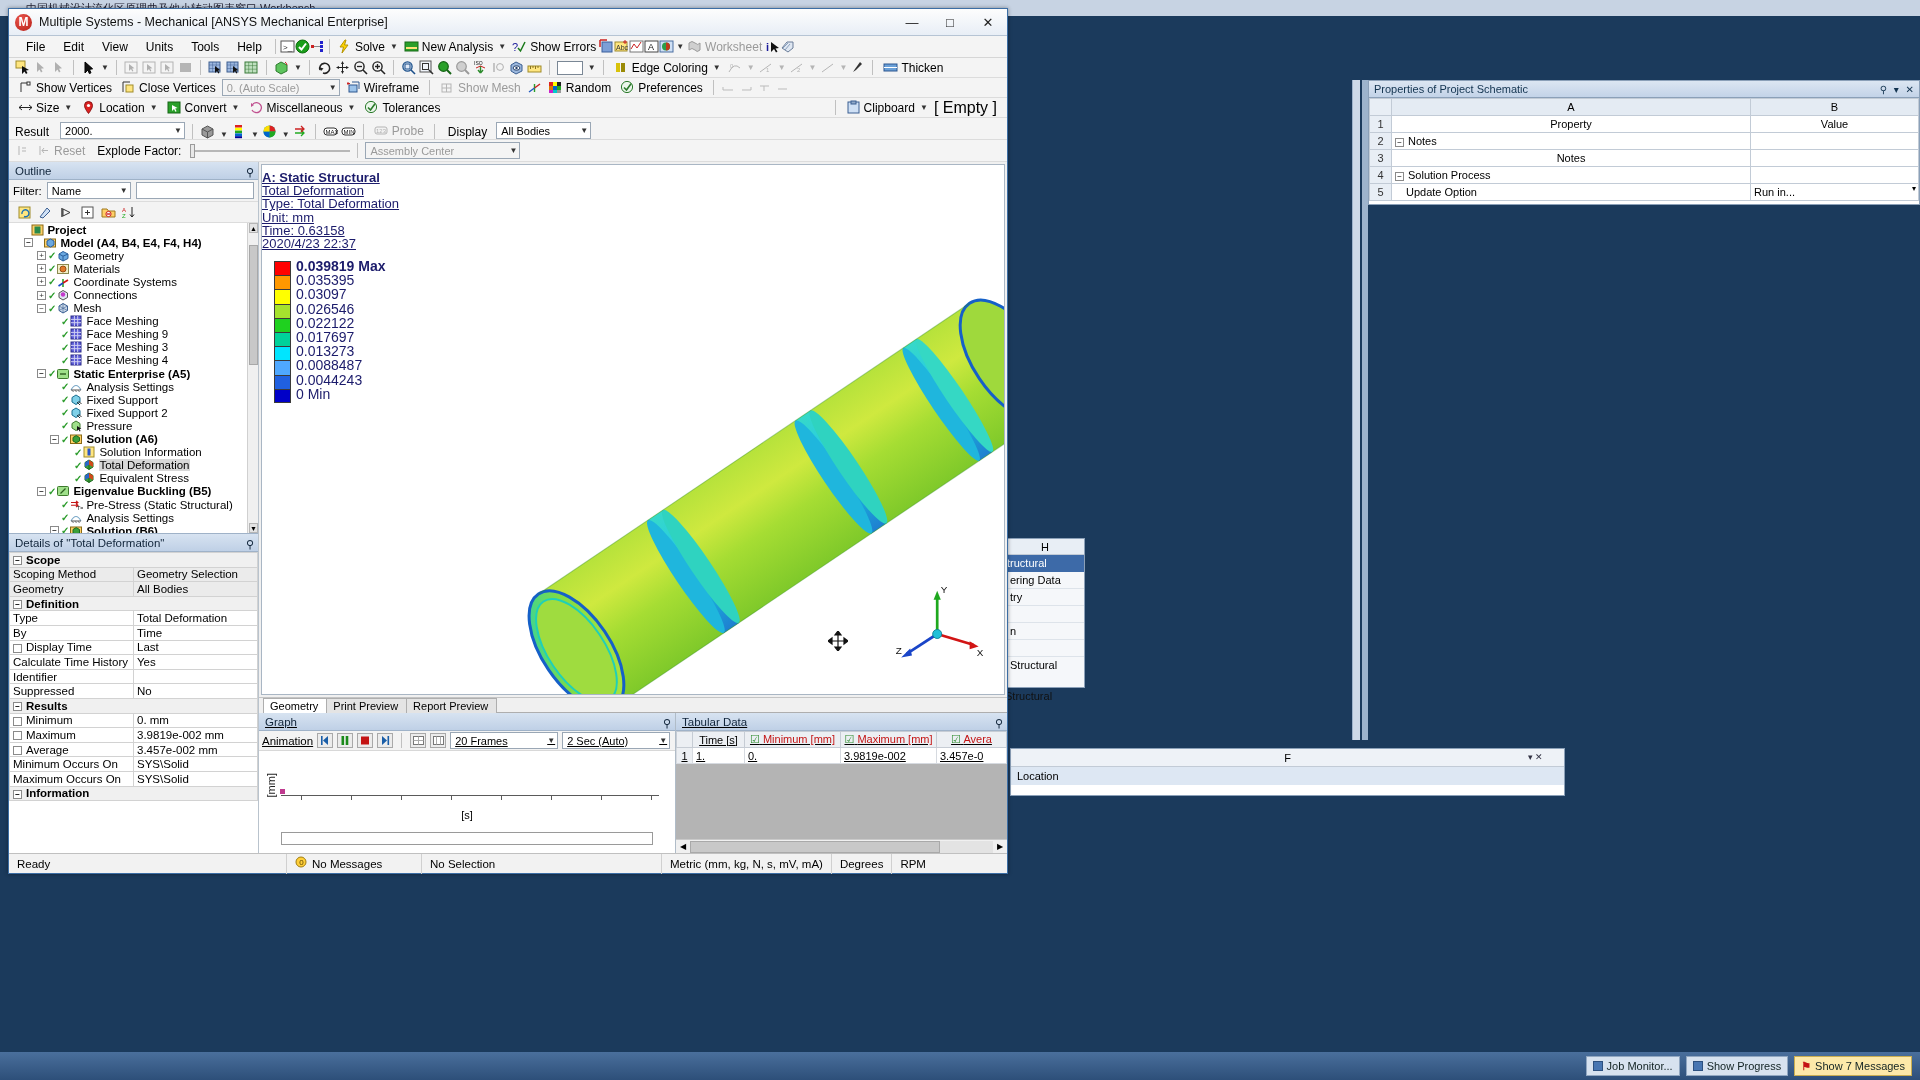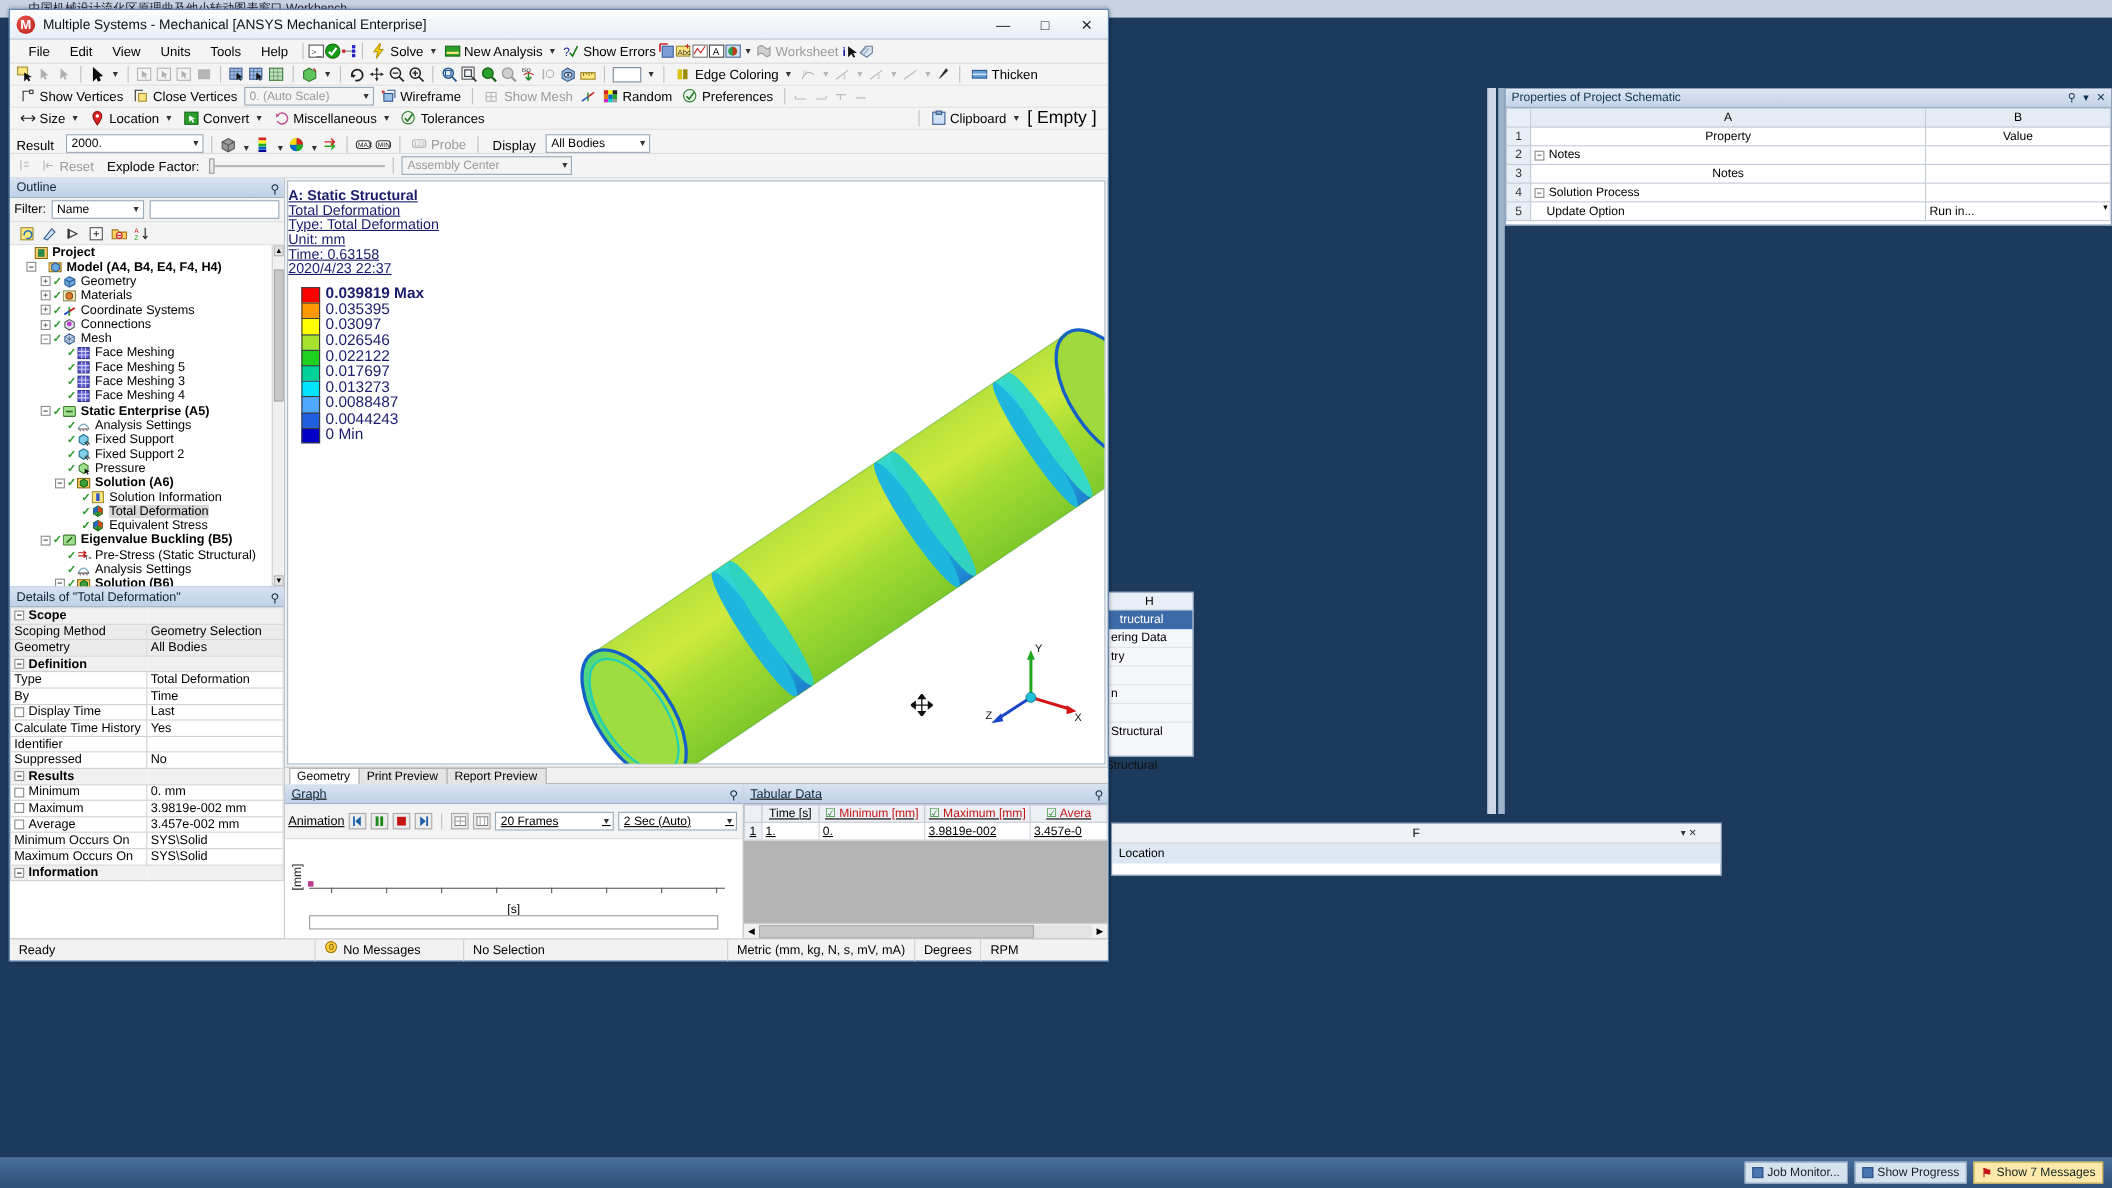--- a/index.html
+++ b/index.html
@@ -136,21 +136,21 @@
   .triad{ position:absolute; right:20px; bottom:24px; width:90px; height:90px;}
   .tabbar{ height:16px; display:flex; align-items:flex-end; background:#f0f0f0; border-top:1px solid #c4c4c4;}
   .gtab{ font-size:11px; padding:1px 8px 1px 6px; border:1px solid #aeaeae; border-bottom:none;
     background:#e4e4e4; margin-right:-1px; position:relative;}
   .gtab.act{ background:#fff; font-weight:normal;}
 
   
   #bottom{ height:140px; display:flex;text-decoration:underline; }
   #graphpane{ width:442px; display:flex; flex-direction:column; border-right:1px solid #b0bcc8;}
   #tabpane{ flex:1; display:flex; flex-direction:column;}
-  .animbar{ height:32px; display:flex; align-items:center; gap:4px; background:#f3f3f3;
+  .animbar{ height:20px; display:flex; align-items:center; gap:4px; background:#f3f3f3;
             border-bottom:1px solid #d8d8d8; padding:0 3px; font-size:11.5px;}
   .abtn{ width:16px;height:15px;border:1px solid #a9a9a9;background:#ececec;display:flex;
          align-items:center;justify-content:center;}
   .graphbody{ flex:1; background:#fff; position:relative;}
   .ylab{ position:absolute; left:6px; top:22px; font-size:11px; writing-mode:vertical-rl; transform:rotate(180deg); color:#222;}
   .axisline{ position:absolute; left:22px; right:16px; top:44px; height:1px; background:#5a5a5a;}
   .tick{ position:absolute; width:1px; height:5px; background:#5a5a5a; top:44px;}
   .sq{ position:absolute; width:5px;height:5px; background:#c03a8f; top:38px;}
   .slab{ position:absolute; left:0; right:0; top:58px; text-align:center; font-size:11px;}
   .hscroll{ position:absolute; left:22px; right:22px; bottom:8px; height:13px; border:1px solid #9a9a9a; background:#fff;}
@@ -221,21 +221,21 @@
     </tr>
   </tbody>
     </table>
 </div>
 <div style="position:absolute;left:1362px;top:80px;width:6px;height:660px;background:#9db3cc;"></div>
 <div style="position:absolute;left:1352px;top:80px;width:8px;height:660px;background:#cdd9e8;border-left:1px solid #9db3cc;"></div>
 
 <div class="wb-panel" style="left:1005px; top:538px; width:80px; height:150px; background:#f5f7fa;">
   <div style="height:16px;background:#e8eef5;border-bottom:1px solid #c2cbd6;text-align:center;font-size:11px;line-height:16px;">H</div>
   <div style="font-size:11px;">
-    <div style="height:17px;background:#3d6aa8;color:#fff;padding-left:12px;line-height:17px;">tructural</div>
+    <div style="height:17px;background:#3d6aa8;color:#fff;padding-left:1px;line-height:17px;">tructural</div>
     <div style="height:17px;padding-left:4px;line-height:17px;border-bottom:1px solid #dde3ea;">ering Data</div>
     <div style="height:17px;padding-left:4px;line-height:17px;border-bottom:1px solid #dde3ea;">try</div>
     <div style="height:17px;padding-left:4px;line-height:17px;border-bottom:1px solid #dde3ea;"></div>
     <div style="height:17px;padding-left:4px;line-height:17px;border-bottom:1px solid #dde3ea;">n</div>
     <div style="height:17px;padding-left:4px;line-height:17px;border-bottom:1px solid #dde3ea;"></div>
     <div style="height:17px;padding-left:4px;line-height:17px;">Structural</div>
   </div>
 </div>
 <div style="position:absolute;left:1005px;top:690px;width:80px;font-size:11px;color:#111;">Structural</div>
 
@@ -848,21 +848,21 @@
                 </svg></span>
               <span class="lbl">Face Meshing</span>
             </div>
             <div class="trow" style="padding-left: 41px;">
               <span class="noexp"></span>
               <span class="chk">✓</span>
               <span class="ti"><svg width="13" height="12">
                   <rect x="1" y="1" width="10" height="10" fill="#5b5bd6" stroke="#2d2d8a"></rect>
                   <path d="M1 4.4 h10 M1 7.7 h10 M4.4 1 v10 M7.7 1 v10" stroke="#cfcff2"></path>
                 </svg></span>
-              <span class="lbl">Face Meshing 5</span>
+              <span class="lbl">Face Meshing 9</span>
             </div>
             <div class="trow" style="padding-left: 41px;">
               <span class="noexp"></span>
               <span class="chk">✓</span>
               <span class="ti"><svg width="13" height="12">
                   <rect x="1" y="1" width="10" height="10" fill="#5b5bd6" stroke="#2d2d8a"></rect>
                   <path d="M1 4.4 h10 M1 7.7 h10 M4.4 1 v10 M7.7 1 v10" stroke="#cfcff2"></path>
                 </svg></span>
               <span class="lbl">Face Meshing 3</span>
             </div>

